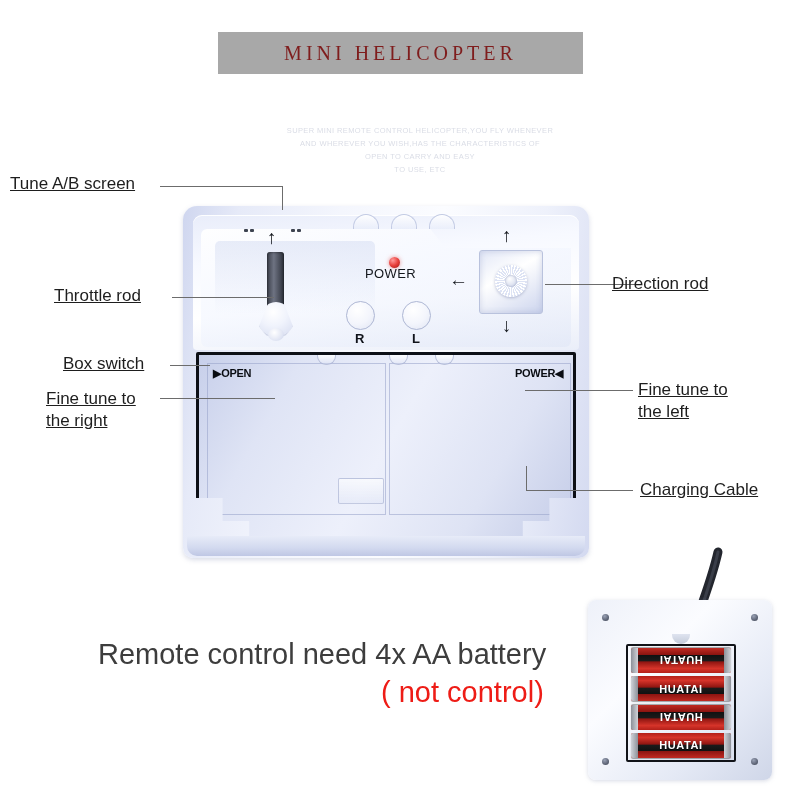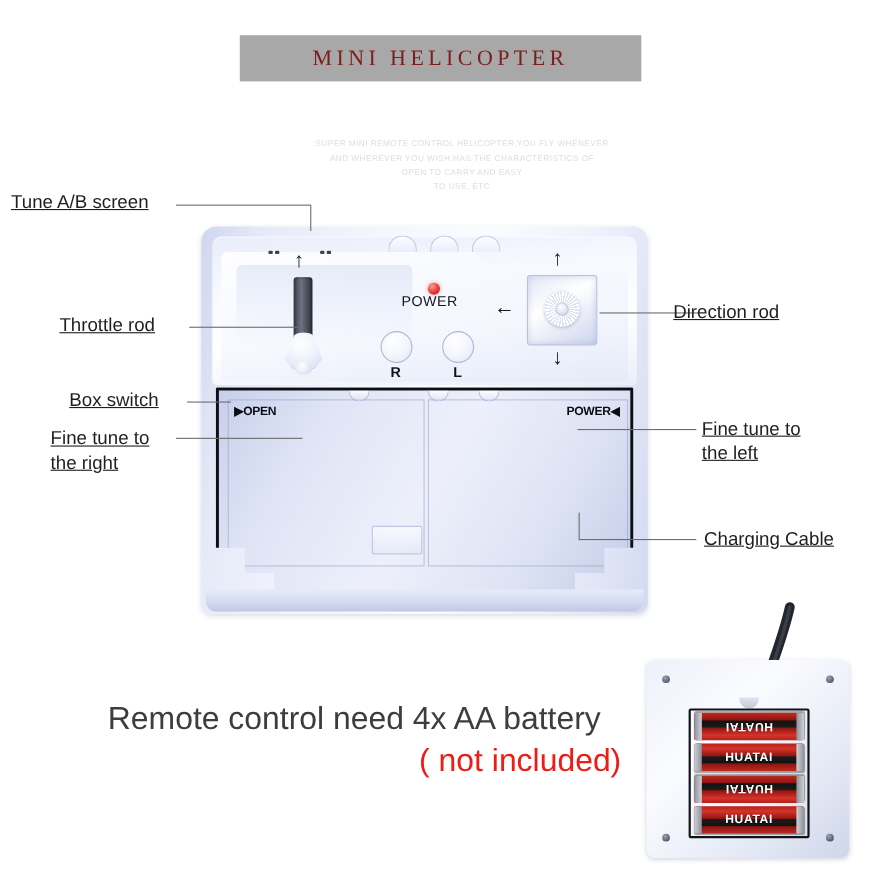--- a/index.html
+++ b/index.html
@@ -404,21 +404,21 @@
 
   <div class="leader h" style="left:525px; top:390px; width:108px;"></div>
   <div class="lbl" style="left:638px; top:379px;">Fine tune to
 the left</div>
 
   <div class="leader v" style="left:526px; top:466px; height:24px;"></div>
   <div class="leader h" style="left:526px; top:490px; width:107px;"></div>
   <div class="lbl" style="left:640px; top:479px;">Charging Cable</div>
 
   <div class="batt-text">Remote control need 4x AA battery</div>
-  <div class="batt-note">( not included)</div>
+  <div class="batt-note">( not control)</div>
 
   <div class="batt-box">
     <div class="screw" style="left:14px; top:14px;"></div>
     <div class="screw" style="left:163px; top:14px;"></div>
     <div class="screw" style="left:14px; top:158px;"></div>
     <div class="screw" style="left:163px; top:158px;"></div>
     <div class="batt-notch"></div>
     <div class="cell-frame"></div>
     <div class="cells">
       <div class="cell flip">

